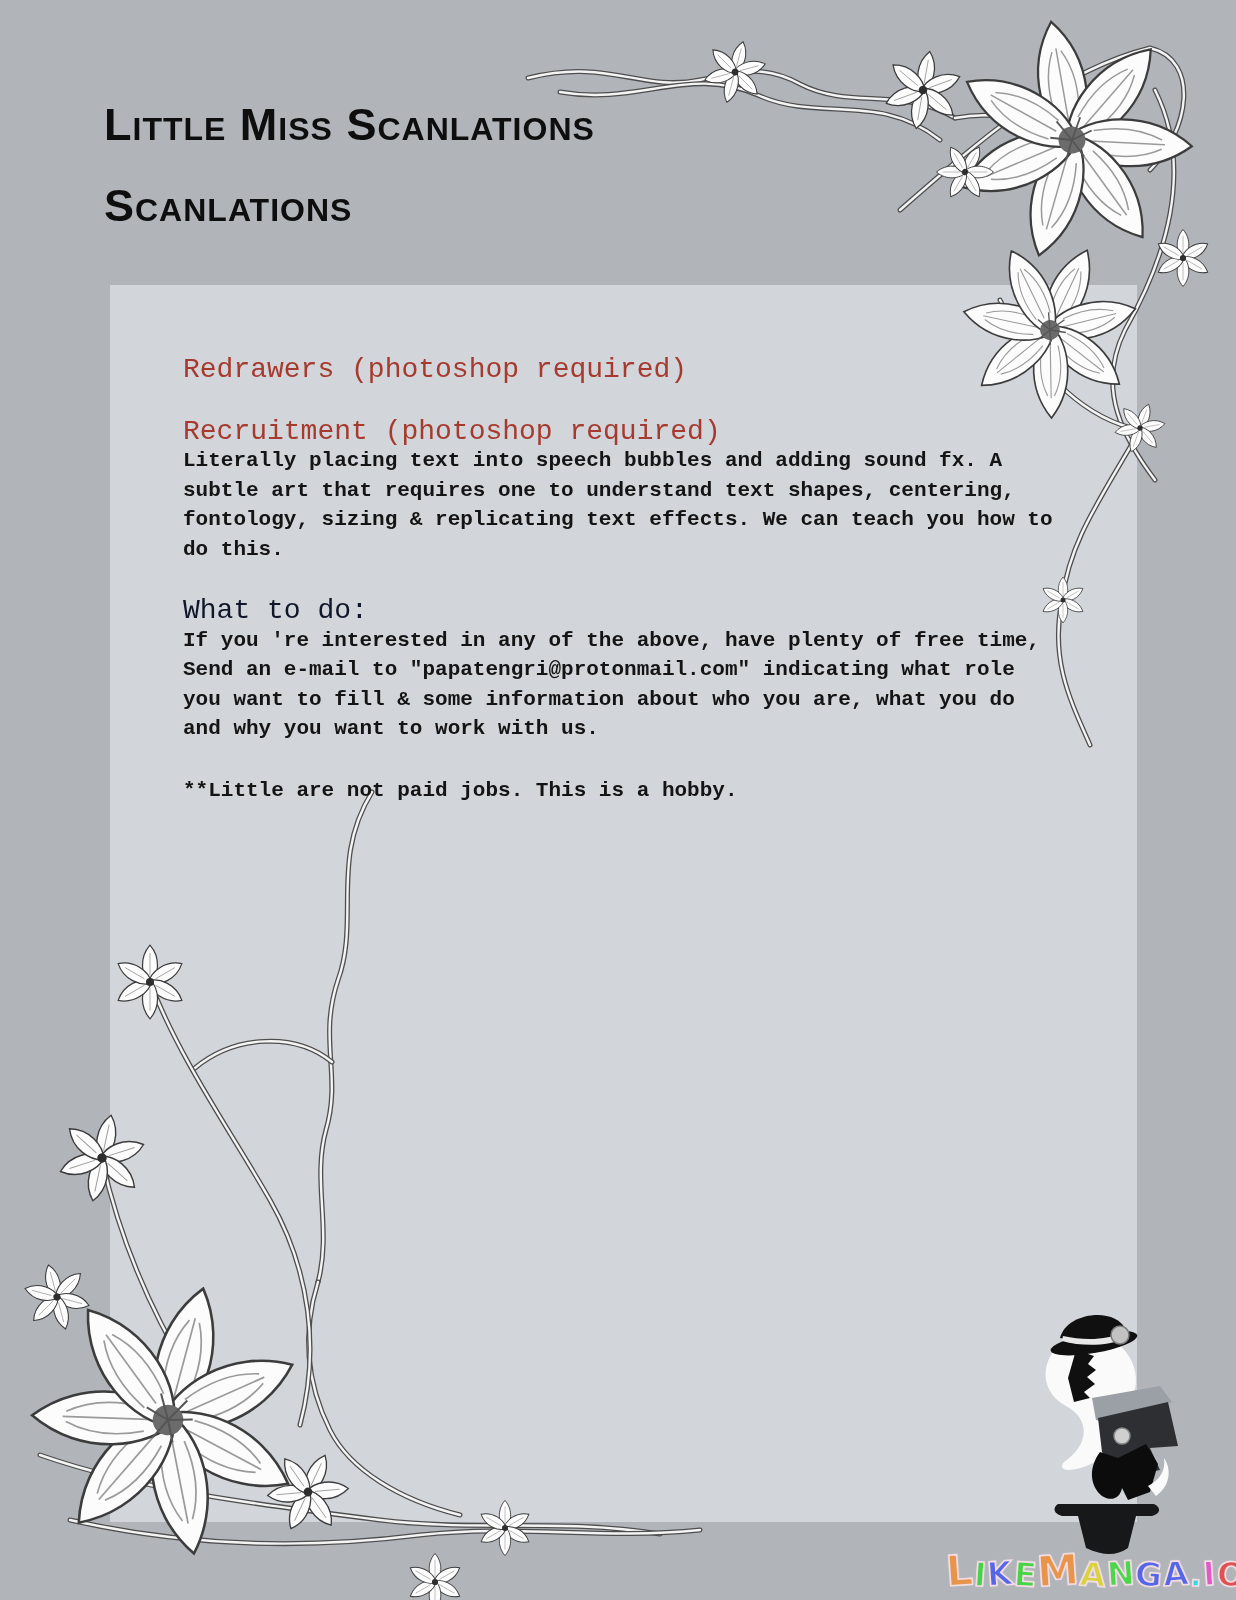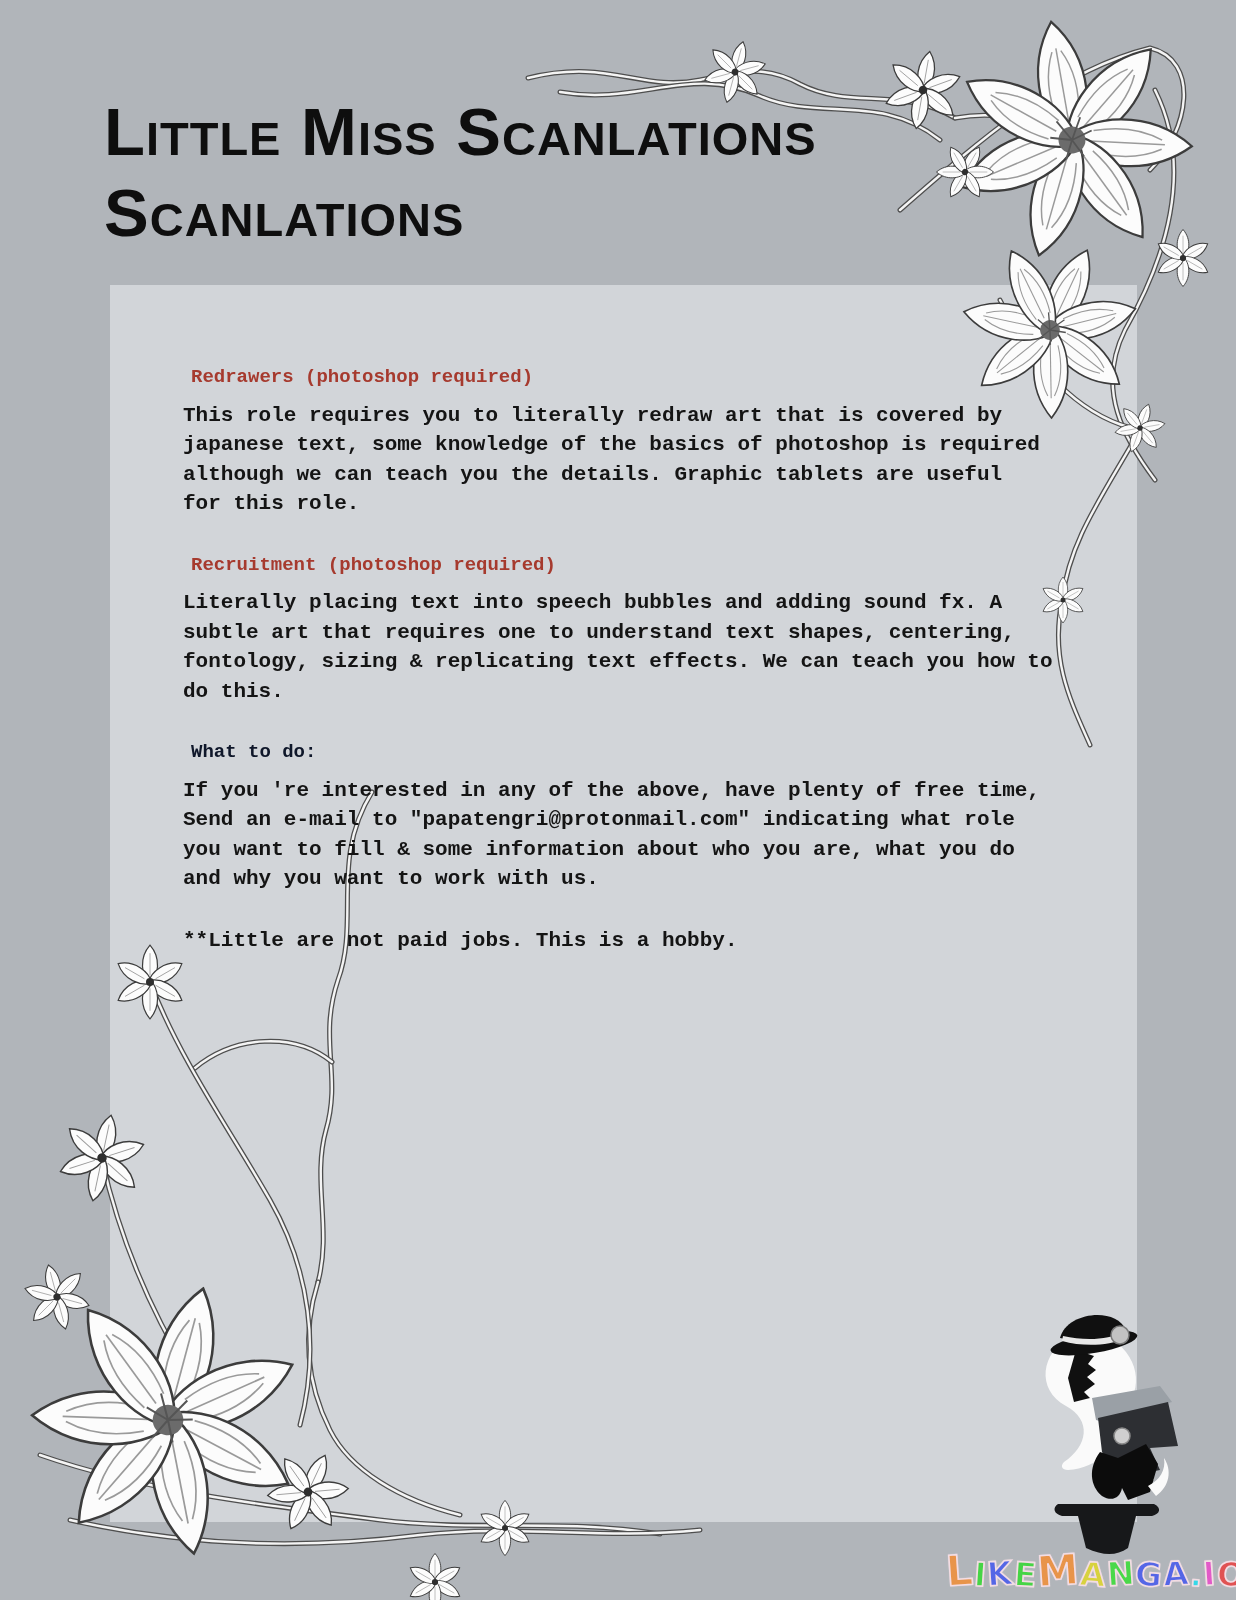--- a/index.html
+++ b/index.html
@@ -19,32 +19,32 @@
   .petal{fill:#fcfcfc;stroke:#3c3c3c;stroke-width:1.5}
   .vein{stroke:#9a9a9a;fill:none;stroke-width:1}
   .fcenter{fill:#2e2e2e}
   .stamen{stroke:#555;stroke-width:1.2;fill:none}
   .vine-o{fill:none;stroke:#4e4e4e;stroke-width:5;stroke-linecap:round}
   .vine-i{fill:none;stroke:#f4f4f4;stroke-width:2.4;stroke-linecap:round}
   .page-title{
     position:absolute;left:104px;top:84px;
     font-family:"Liberation Sans", sans-serif;
     font-weight:bold;font-variant:small-caps;
-    font-size:67px;line-height:81px;letter-spacing:1px;
-    color:#0e0e0e;white-space:nowrap;margin-top:7px;
+    font-size:45px;line-height:81px;letter-spacing:1px;
+    color:#0e0e0e;white-space:nowrap;
   }
   .text-col{
     position:absolute;left:183px;top:355px;width:890px;
     font-family:"Liberation Mono","DejaVu Sans Mono",monospace;
     font-weight:bold;font-size:21px;line-height:29.5px;color:#141414;
   }
   .text-col p{margin:0}
   .intro{margin-bottom:33px}
   .section{margin-bottom:32px}
-  .section h2{margin:8px;font-size:19px;line-height:29.5px;font-weight:bold}
+  .section h2{margin:0;font-size:28px;line-height:29.5px;font-weight:normal}
   .red{color:#a63a2e}
   .navy{color:#0f172a}
   .body-text{white-space:pre-line}
   .footnote{margin-top:0}
   .wm{
     position:absolute;left:946px;top:1546px;width:270px;
     text-align:right;letter-spacing:1px;white-space:nowrap;
   }
   .wm-letter{
     display:inline-block;
@@ -165,24 +165,20 @@
 
 <div class="page-title">
   <div>Little Miss Scanlations</div>
   <div>Scanlations</div>
 </div>
 
 <div class="text-col">
 
   <div class="section">
     <h2 class="red">Redrawers (photoshop required)</h2>
-    <p class="body-text">This role requires you to literally redraw art that is covered by
-japanese text, some knowledge of the basics of photoshop is required
-although we can teach you the details. Graphic tablets are useful
-for this role.</p>
   </div>
 
   <div class="section">
     <h2 class="red">Recruitment (photoshop required)</h2>
     <p class="body-text">Literally placing text into speech bubbles and adding sound fx. A
 subtle art that requires one to understand text shapes, centering,
 fontology, sizing &amp; replicating text effects. We can teach you how to
 do this.</p>
   </div>
 

